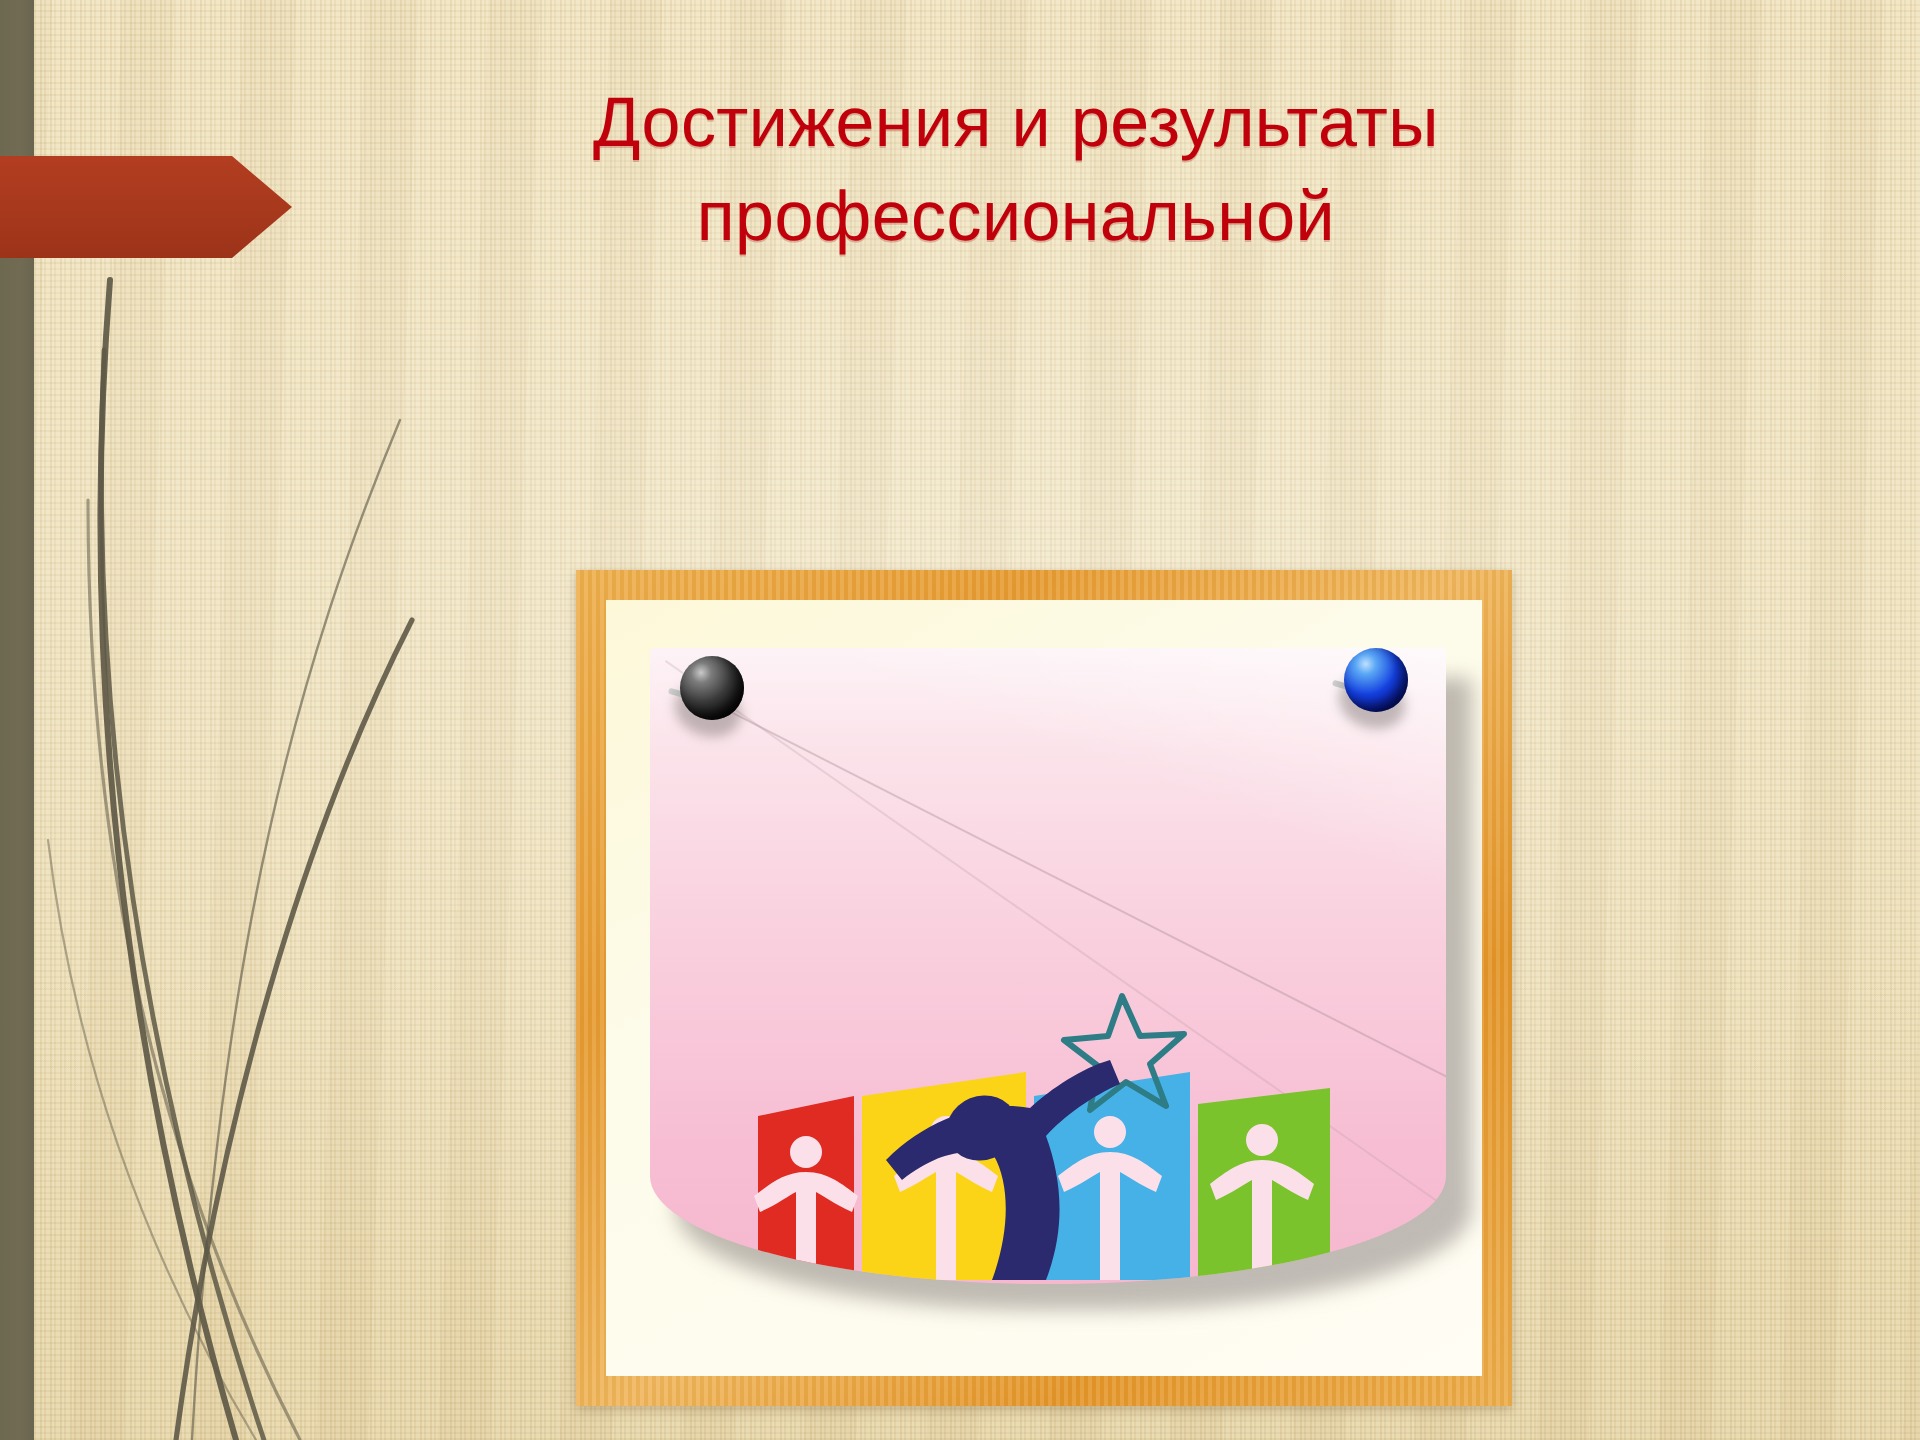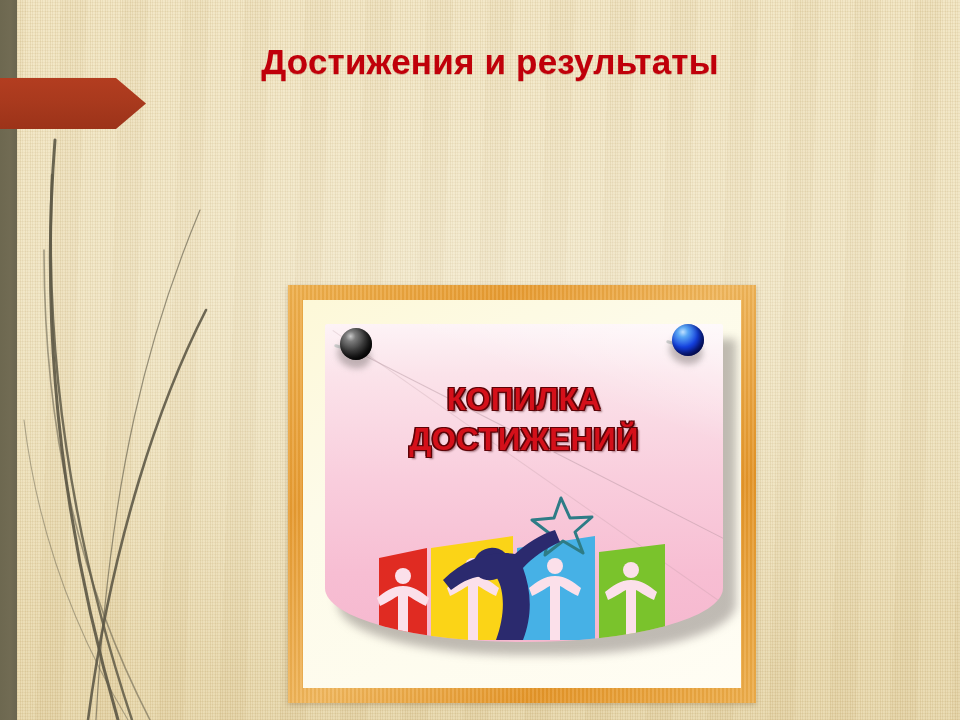--- a/index.html
+++ b/index.html
@@ -43,25 +43,25 @@
     position:absolute;left:0;top:78px;width:146px;height:51px;
     background:linear-gradient(180deg,#b33d20 0%,#a8391d 50%,#9c3319 100%);
     clip-path:polygon(0 0, 116px 0, 146px 50%, 116px 100%, 0 100%);
   }
 
   
   .reeds{position:absolute;left:0;top:0;width:320px;height:720px;}
 
   
   .title{
-    position:absolute;left:140px;top:38px;width:700px;
+    position:absolute;left:158px;top:38px;width:700px;
     text-align:center;
     color:#C0000A;
     font-size:35px;line-height:47px;
-    font-weight:bold;
+    font-weight:normal;
     letter-spacing:.2px;
     text-shadow:0 1px 0 rgba(150,20,10,.25);
   }
 
   
   .frame{
     position:absolute;left:288px;top:285px;width:468px;height:418px;
     background:
       repeating-linear-gradient(90deg,
         rgba(255,255,255,0.10) 0 2px, rgba(150,95,20,0.07) 2px 4px),
@@ -159,35 +159,32 @@
       <path d="M44 250 C 44 430, 78 580, 150 720" stroke-width="1.6" opacity=".55"></path>
       <path d="M206 310 C 160 400, 112 540, 88 720" stroke-width="2.6" opacity=".9"></path>
       <path d="M24 420 C 36 520, 68 620, 128 720" stroke-width="1.1" opacity=".45"></path>
     </g>
   </svg>
 
   <div class="arrow-banner"></div>
 
   <div class="title">
     <div>Достижения и результаты</div>
+    <div>профессиональной</div>
   </div>
 
   <div class="frame">
     <div class="frame-inner">
 
       <div class="paper-shadow"></div>
 
       <div class="paper">
         <div class="crease"></div>
         <div class="crease2"></div>
 
-        <div class="paper-head">
-          <div>КОПИЛКА</div>
-          <div>ДОСТИЖЕНИЙ</div>
-        </div>
 
         <svg class="logo" viewBox="0 0 320 148">
 
           <polygon points="14,66 62,56 62,148 14,148" fill="#e02b22"></polygon>
           <polygon points="66,56 148,44 148,148 66,148" fill="#fbd417"></polygon>
           <polygon points="152,56 230,44 230,148 152,148" fill="#46b1e6"></polygon>
           <polygon points="234,60 300,52 300,148 234,148" fill="#7ac32c"></polygon>
 
           <g fill="#fbe0ea">
             <g>

